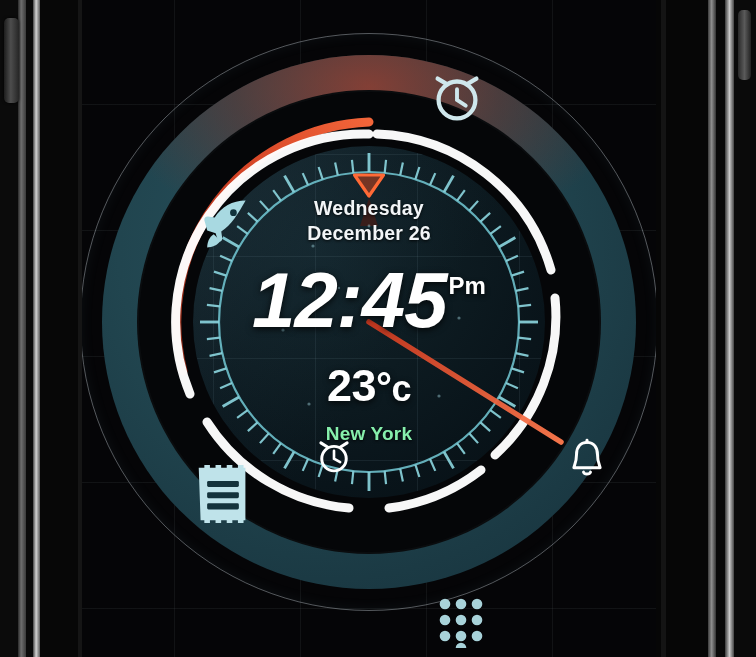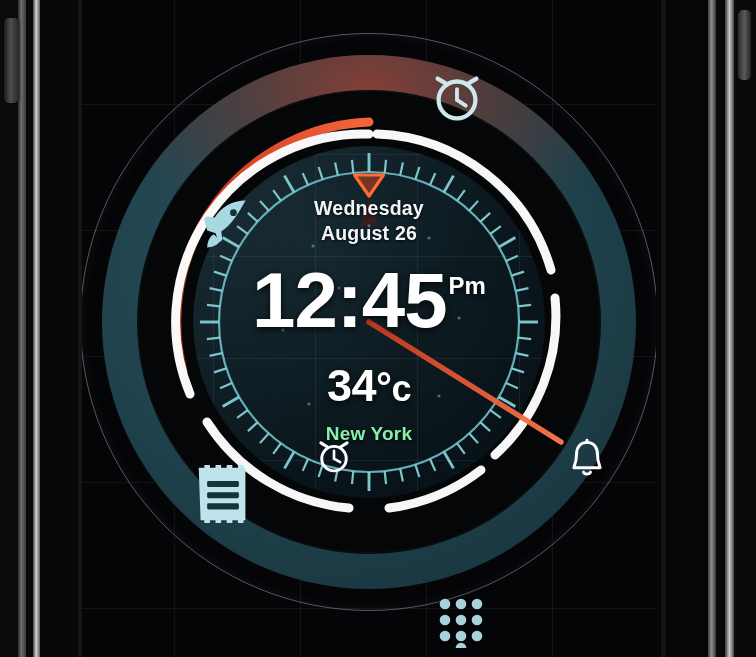--- a/index.html
+++ b/index.html
@@ -119,21 +119,21 @@
   .date-line{
     font-size:19.5px;font-weight:bold;line-height:25px;letter-spacing:.2px;
     color:#f2f5f7;text-shadow:0 1px 3px rgba(0,0,0,.85);
   }
   #time-row{
     display:flex;align-items:flex-start;justify-content:center;
     margin-top:18px;
   }
   #time-value{
     font-size:78px;font-weight:bold;line-height:.94;letter-spacing:-1px;
-    color:#fff;text-shadow:0 2px 7px rgba(0,0,0,.8);
+    color:#fff;text-shadow:0 2px 7px rgba(0,0,0,.8);font-style:italic;
   }
   #time-meridiem{
     font-size:24px;font-weight:bold;line-height:1;margin-top:10px;margin-left:2px;
     color:#fff;text-shadow:0 2px 5px rgba(0,0,0,.8);
   }
   #temp-value{
     font-size:45px;font-weight:bold;line-height:1;margin-top:26px;
     color:#fff;text-shadow:0 2px 6px rgba(0,0,0,.8);letter-spacing:-.5px;
   }
   #temp-value .deg{font-size:40px;}
@@ -304,30 +304,30 @@
           <circle cx="232" cy="374" r="1.6"></circle>
             <circle cx="362" cy="366" r="1.6"></circle>
           <circle cx="292" cy="196" r="1.4"></circle>
             <circle cx="262" cy="258" r="1.2"></circle>
         </g>
       </svg>
 
       <div id="text-stack">
         <div id="date-block">
           <div class="date-line">Wednesday</div>
-          <div class="date-line">August 26</div>
+          <div class="date-line">December 26</div>
         </div>
 
         <div id="time-row">
           <div id="time-value">12:45</div>
           <div id="time-meridiem">Pm</div>
         </div>
 
         <div id="temp-value">
-          <span>34</span><span class="deg">°</span><span class="unit">c</span>
+          <span>23</span><span class="deg">°</span><span class="unit">c</span>
         </div>
 
         <div id="city-name">New York</div>
       </div>
 
       <svg class="icon" id="icon-alarm-top" viewBox="0 0 64 64">
         <g fill="none" stroke="#cfe7ec" stroke-width="4.4" stroke-linecap="round">
           <circle cx="32" cy="35" r="19"></circle>
           <path d="M12 13 L22 19"></path>
             <path d="M52 13 L42 19"></path>

